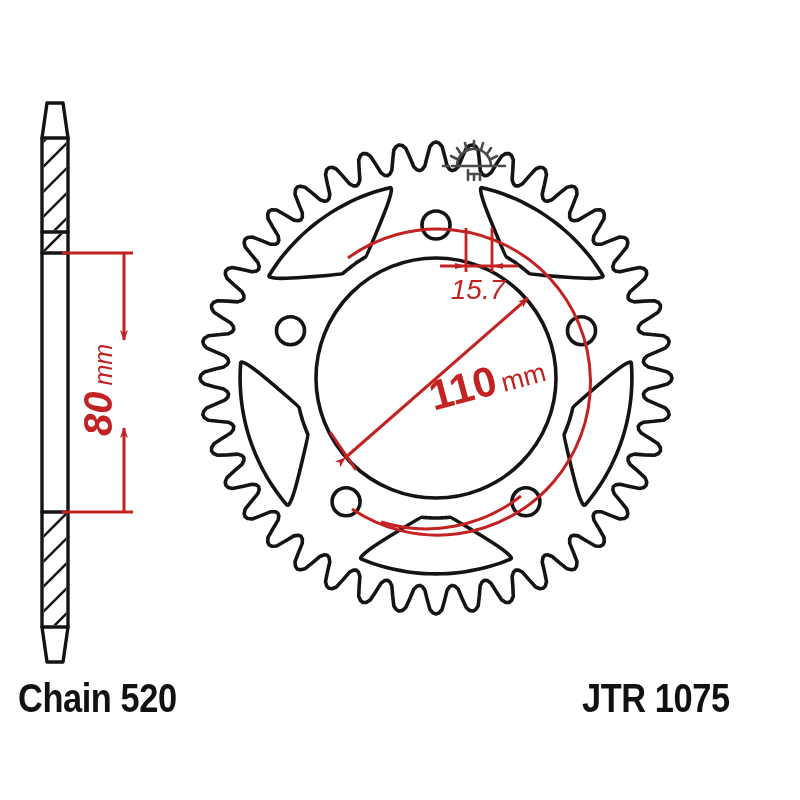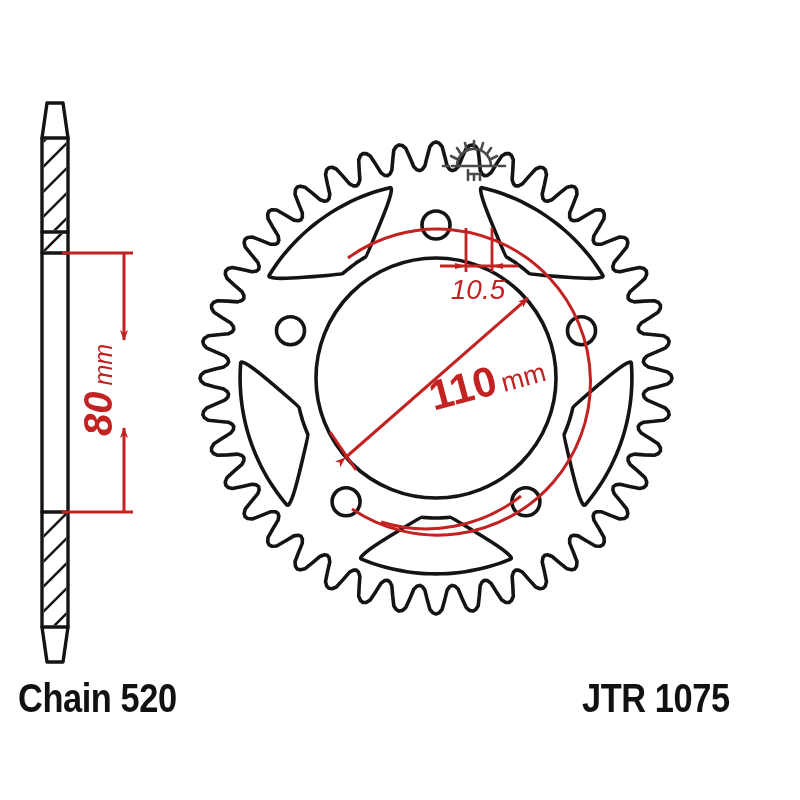--- a/index.html
+++ b/index.html
@@ -193,21 +193,21 @@
       <path d="M 492 266 L 503 263 L 503 269 Z" fill="#c32222" stroke="none"></path>
     </g>
 
   </svg>
 
   <div class="dim-text" id="text-80" style="left:98px; top:390px; transform: translate(-50%,-50%) rotate(-90deg);">
     <span style="font-size:40px; font-style:italic; font-weight:bold;">80</span><span style="font-size:25px; font-style:italic; margin-left:6px;">mm</span>
   </div>
 
   <div class="dim-text" id="text-105" style="left:478px; top:290px; transform: translate(-50%,-50%); font-size:28px; font-style:italic;">
-    <span>10.5</span>
+    <span>15.7</span>
   </div>
 
   <div class="dim-text" id="text-110" style="left:487px; top:382px; transform: translate(-50%,-50%) rotate(-15deg);">
     <span style="font-size:42px; font-weight:bold;">110</span><span style="font-size:27px; margin-left:5px;">mm</span>
   </div>
 
   <div class="caption" id="caption-chain">Chain 520</div>
 
   <div class="caption" id="caption-part">JTR 1075</div>
 

